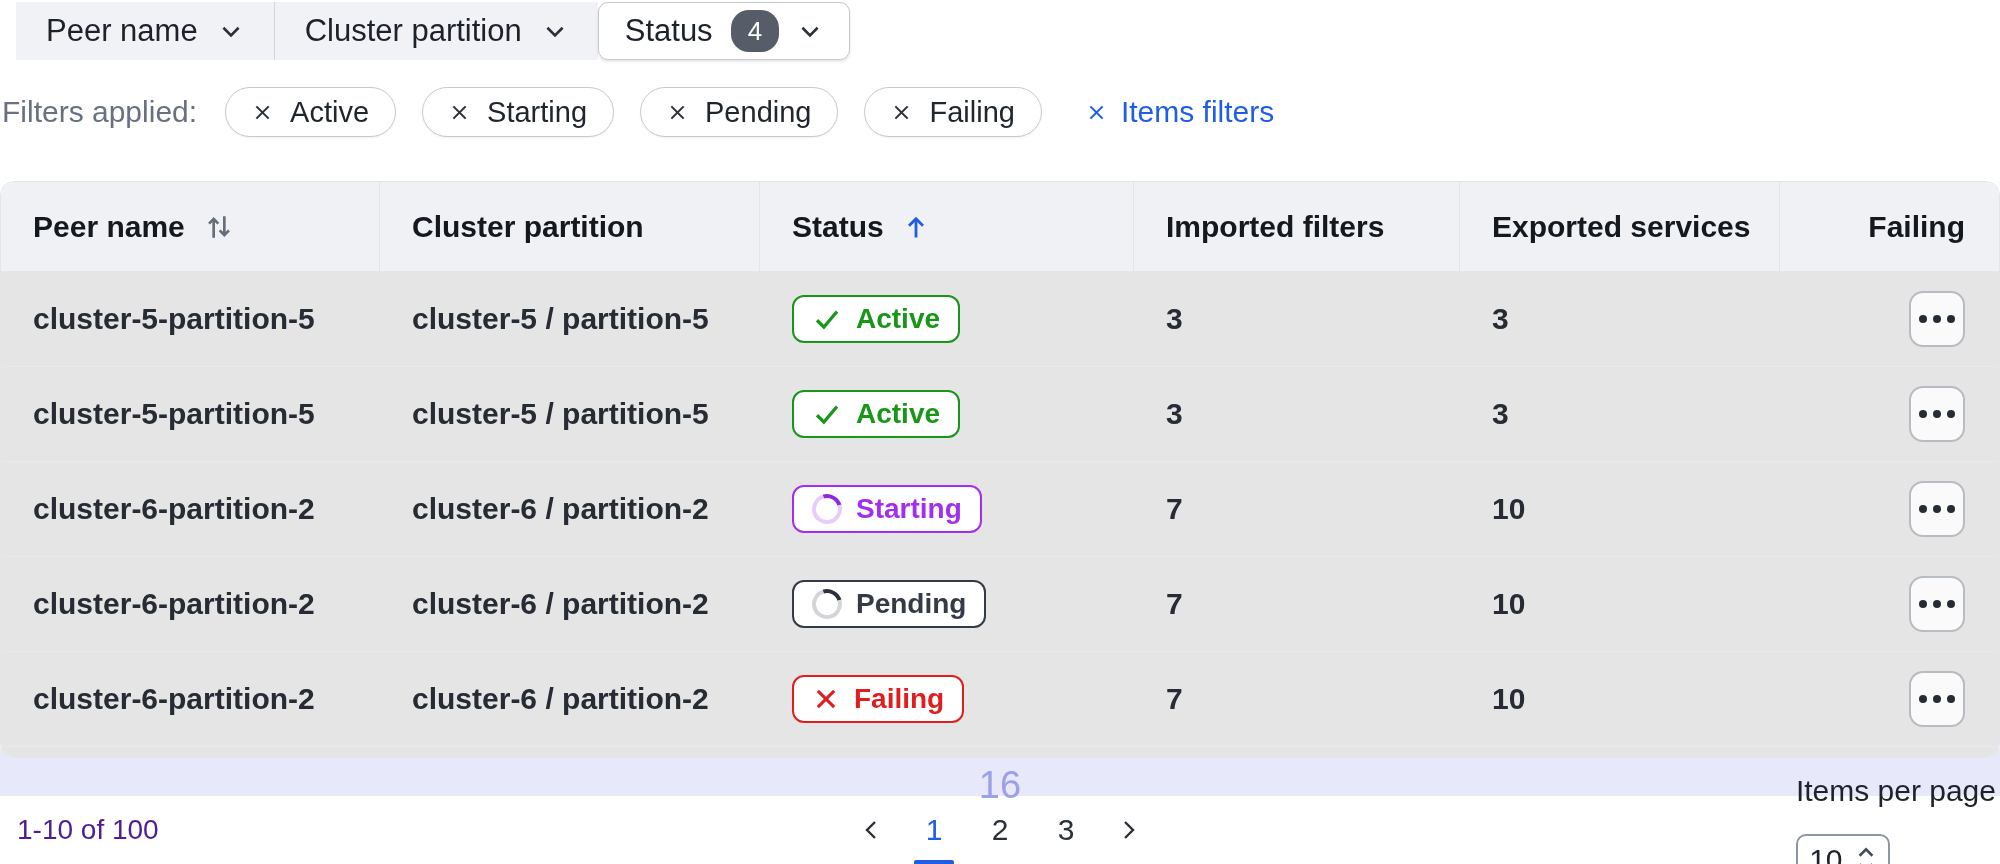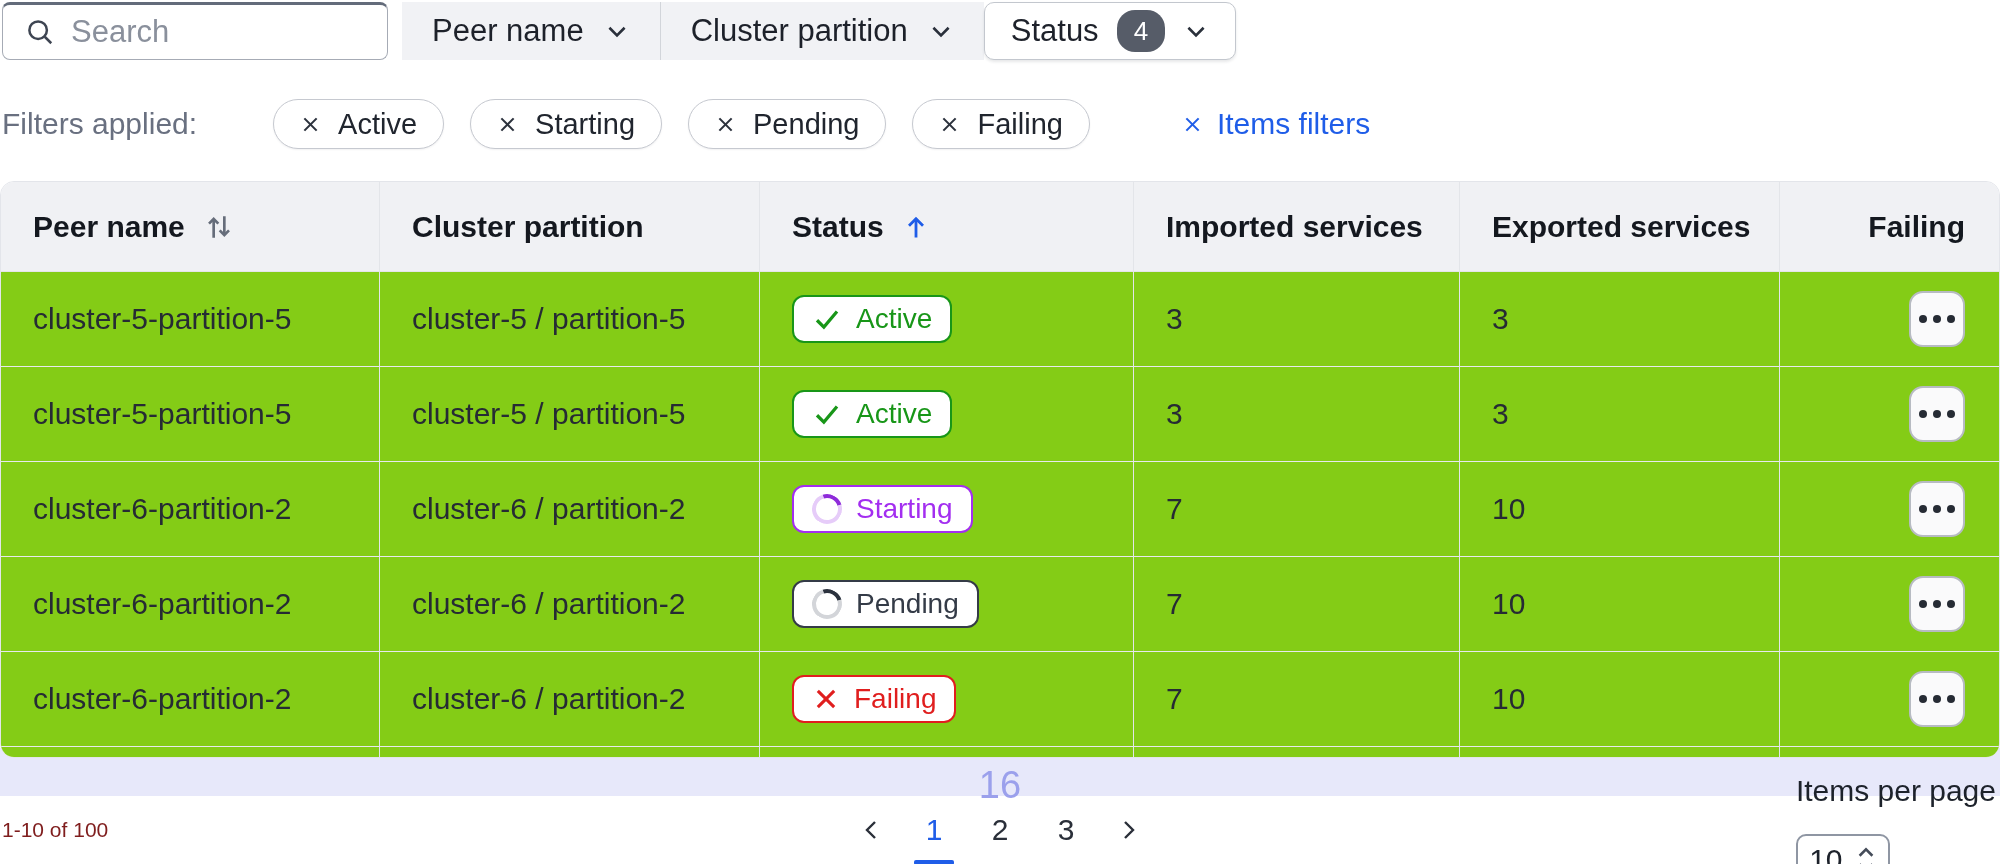--- a/index.html
+++ b/index.html
@@ -18,40 +18,40 @@
   .seg { background:#f1f2f5; display:flex; align-items:center; gap:20px; padding:0 30px;
     font-size:31px; color:#1d212a; cursor:pointer; }
   .seg + .seg { border-left:1px solid #d2d5da; }
   .status-btn { background:#fff; border:1px solid #c3c7ce; border-radius:10px;
     box-shadow:0 2px 3px rgba(20,25,35,.10); display:flex; align-items:center; gap:18px;
     padding:0 26px; font-size:31px; color:#1d212a; cursor:pointer; }
   .count-badge { background:#565c68; color:#fff; font-size:26px; line-height:1;
     border-radius:18px; padding:8px 17px; }
 
   
-  .applied { position:absolute; top:98px; left:2px; height:52px; display:flex; align-items:center;gap:48px; }
+  .applied { position:absolute; top:86px; left:2px; height:52px; display:flex; align-items:center; }
   .applied-label { font-size:30px; color:#697080; margin-right:28px; }
   .chips { display:flex; gap:26px; }
   .chip { height:50px; background:#fff; border:1px solid #c6c9d0; border-radius:25px;
     display:flex; align-items:center; gap:17px; padding:0 26px; font-size:29px; color:#20252e;
     box-shadow:0 1px 2px rgba(20,25,35,.06); cursor:pointer; }
   .chip svg, .clear-filters svg { flex:0 0 auto; }
   .clear-filters { margin-left:44px; display:flex; align-items:center; gap:14px;
     color:#1f5de8; font-size:30px; cursor:pointer; }
 
   
   .grid-row { display:grid; grid-template-columns:378px 380px 374px 326px 320px 1fr; }
   .data-table { position:absolute; top:181px; left:0; width:2000px; height:577px; background:#fff;
     border:1px solid #e3e5ea; border-radius:14px; overflow:hidden; z-index:1; }
   .thead { height:90px; background:#f0f1f4; border-bottom:1px solid #e3e5e9; }
   .th { display:flex; align-items:center; gap:18px; padding:0 28px 0 32px;
     font-size:30px; font-weight:700; color:#14181f; }
   .th.right, .cell.right { justify-content:flex-end; padding-right:34px; }
   .grid-row > *:nth-child(n+2) { border-left:1px solid #e3e5e9; }
-  .tr { height:95px; border-bottom:1px solid #e7e9ed; background:#84cc16; }
+  .tr { height:95px; border-bottom:1px solid #e7e9ed; background:#e5e5e5;font-weight:bold; }
   .tr--sliver { height:12px; border-bottom:none; }
   .cell { display:flex; align-items:center; padding:0 28px 0 32px; font-size:30px; color:#262b34; }
 
   .badge { display:inline-flex; align-items:center; gap:14px; height:48px; padding:0 18px;
     border:2px solid currentColor; border-radius:12px; font-size:28px; background:#fff; }
   .badge--active  { color:#189618; }
   .badge--starting{ color:#a32ef0; }
   .badge--pending { color:#343b47; }
   .badge--failing { color:#e01e1e; }
   .spinner { width:30px; height:30px; border-radius:50%; border:4px solid #d3d5d9;
@@ -63,48 +63,41 @@
   .kebab-btn .dot { width:8px; height:8px; border-radius:50%; background:#262b34; }
 
   
   .scrollbar { position:absolute; top:748px; left:0; width:2000px; height:48px;
     background:#e7e8fa; z-index:0; }
   .scrollbar span { position:absolute; left:0; right:0; top:16px; text-align:center;
     font-size:38px; color:#9ba0ec; }
 
   
   .pagination { position:absolute; top:796px; left:0; width:2000px; height:68px; }
-  .range { position:absolute; left:2px; top:50%; transform:translateY(-50%);
-    font-size:21px; color:#7f1d1d; }
+  .range { position:absolute; left:17px; top:50%; transform:translateY(-50%);
+    font-size:28px; color:#4c1d95; }
   .pager { position:absolute; left:50%; top:50%; transform:translate(-50%,-50%);
     display:flex; align-items:center; gap:22px; }
   .page-btn { width:44px; height:46px; display:flex; align-items:center; justify-content:center;
     font-size:30px; color:#2a2f39; position:relative; cursor:pointer; }
   .page-btn.current { color:#1f5de8; }
   .page-btn.current::after { content:""; position:absolute; left:2px; right:2px; bottom:-12px;
     height:5px; background:#1f5de8; border-radius:2px; }
   .nav-btn { width:36px; height:46px; display:flex; align-items:center; justify-content:center; cursor:pointer; }
   .ipp { position:absolute; right:4px; top:50%; transform:translateY(-50%);
     display:flex; gap:26px;flex-direction:column; }
   .ipp-label { font-size:30px; color:#1d222b; }
   .stepper { width:94px; height:52px; border:2px solid #8f96a3; border-radius:10px;
     display:flex; align-items:center; justify-content:center; gap:12px; background:#fff;
     font-size:30px; color:#1d222b; cursor:pointer; }
 </style>
 </head>
 <body>
 
 <div class="toolbar">
-  <div class="search-box">
-    <svg width="30" height="30" viewBox="0 0 24 24" fill="none" stroke="#3e4552" stroke-width="2">
-        <circle cx="10.5" cy="10.5" r="7"></circle>
-        <line x1="15.8" y1="15.8" x2="21" y2="21"></line>
-      </svg>
-    <input type="text" placeholder="Search" style="">
-  </div>
   <div class="filter-group">
     <div class="seg">
       <span>Peer name</span>
       <svg width="26" height="26" viewBox="0 0 24 24" fill="none" stroke="#2a303b" stroke-width="2.4">
           <polyline points="5,9 12,16 19,9"></polyline>
         </svg>
     </div>
     <div class="seg">
       <span>Cluster partition</span>
       <svg width="26" height="26" viewBox="0 0 24 24" fill="none" stroke="#2a303b" stroke-width="2.4">
@@ -181,21 +174,21 @@
       <span>Cluster partition</span>
     </div>
     <div class="th">
       <span>Status</span>
       <svg width="28" height="30" viewBox="0 0 24 24" fill="none" stroke="#1f5de8" stroke-width="2.4">
           <line x1="12" y1="21" x2="12" y2="5"></line>
           <polyline points="6,11 12,5 18,11"></polyline>
         </svg>
     </div>
     <div class="th">
-      <span>Imported services</span>
+      <span>Imported filters</span>
     </div>
     <div class="th">
       <span>Exported services</span>
     </div>
     <div class="th right">
       <span>Failing</span>
     </div>
   </div>
 
   <div class="tr grid-row">

